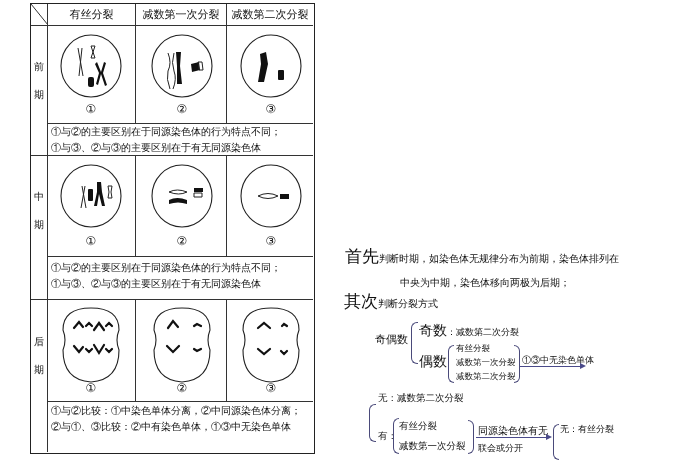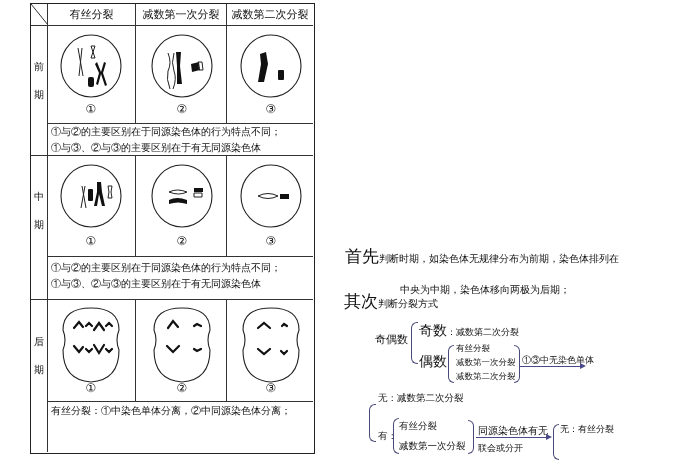--- a/index.html
+++ b/index.html
@@ -161,28 +161,29 @@
       <path d="M210 28 l6 -5 l6 5"></path>
         <path d="M234 26 l2 -2 l3 2"></path>
       <path d="M210 49 l6 5 l6 -5"></path>
         <path d="M233 51 l3 3 l3 -3"></path>
     </g>
   </svg>
   <div class="num" style="left:50px;top:377px">①</div>
   <div class="num" style="left:141px;top:377px">②</div>
   <div class="num" style="left:230px;top:377px">③</div>
   <div class="note" style="top:399px">
-    <div>有丝分裂：①中染色单体分离，②中同源染色体分离；</div>
+    <div>①与②比较：①中染色单体分离，②中同源染色体分离；</div>
+    <div>②与①、③比较：②中有染色单体，①③中无染色单体</div>
   </div>
 </div>
 
 <div class="t" style="left:345px;top:245px">
   <span class="big">首先</span><span class="small">判断时期，如染色体无规律分布为前期，染色体排列在</span>
 </div>
-<div class="t small" style="left:400px;top:283px">中央为中期，染色体移向两极为后期；</div>
+<div class="t small" style="left:400px;top:276px">中央为中期，染色体移向两极为后期；</div>
 
 <div class="t" style="left:344px;top:290px">
   <span class="big">其次</span><span class="small">判断分裂方式</span>
 </div>
 
 <div class="t" style="left:375px;top:332px;font-size:11px">奇偶数</div>
 <div class="brace" style="left:411px;top:322px;width:6px;height:40px"></div>
 <div class="t" style="left:419px;top:320px">
   <span style="font-size:14px">奇数</span><span style="font-size:9px">：减数第二次分裂</span>
 </div>

